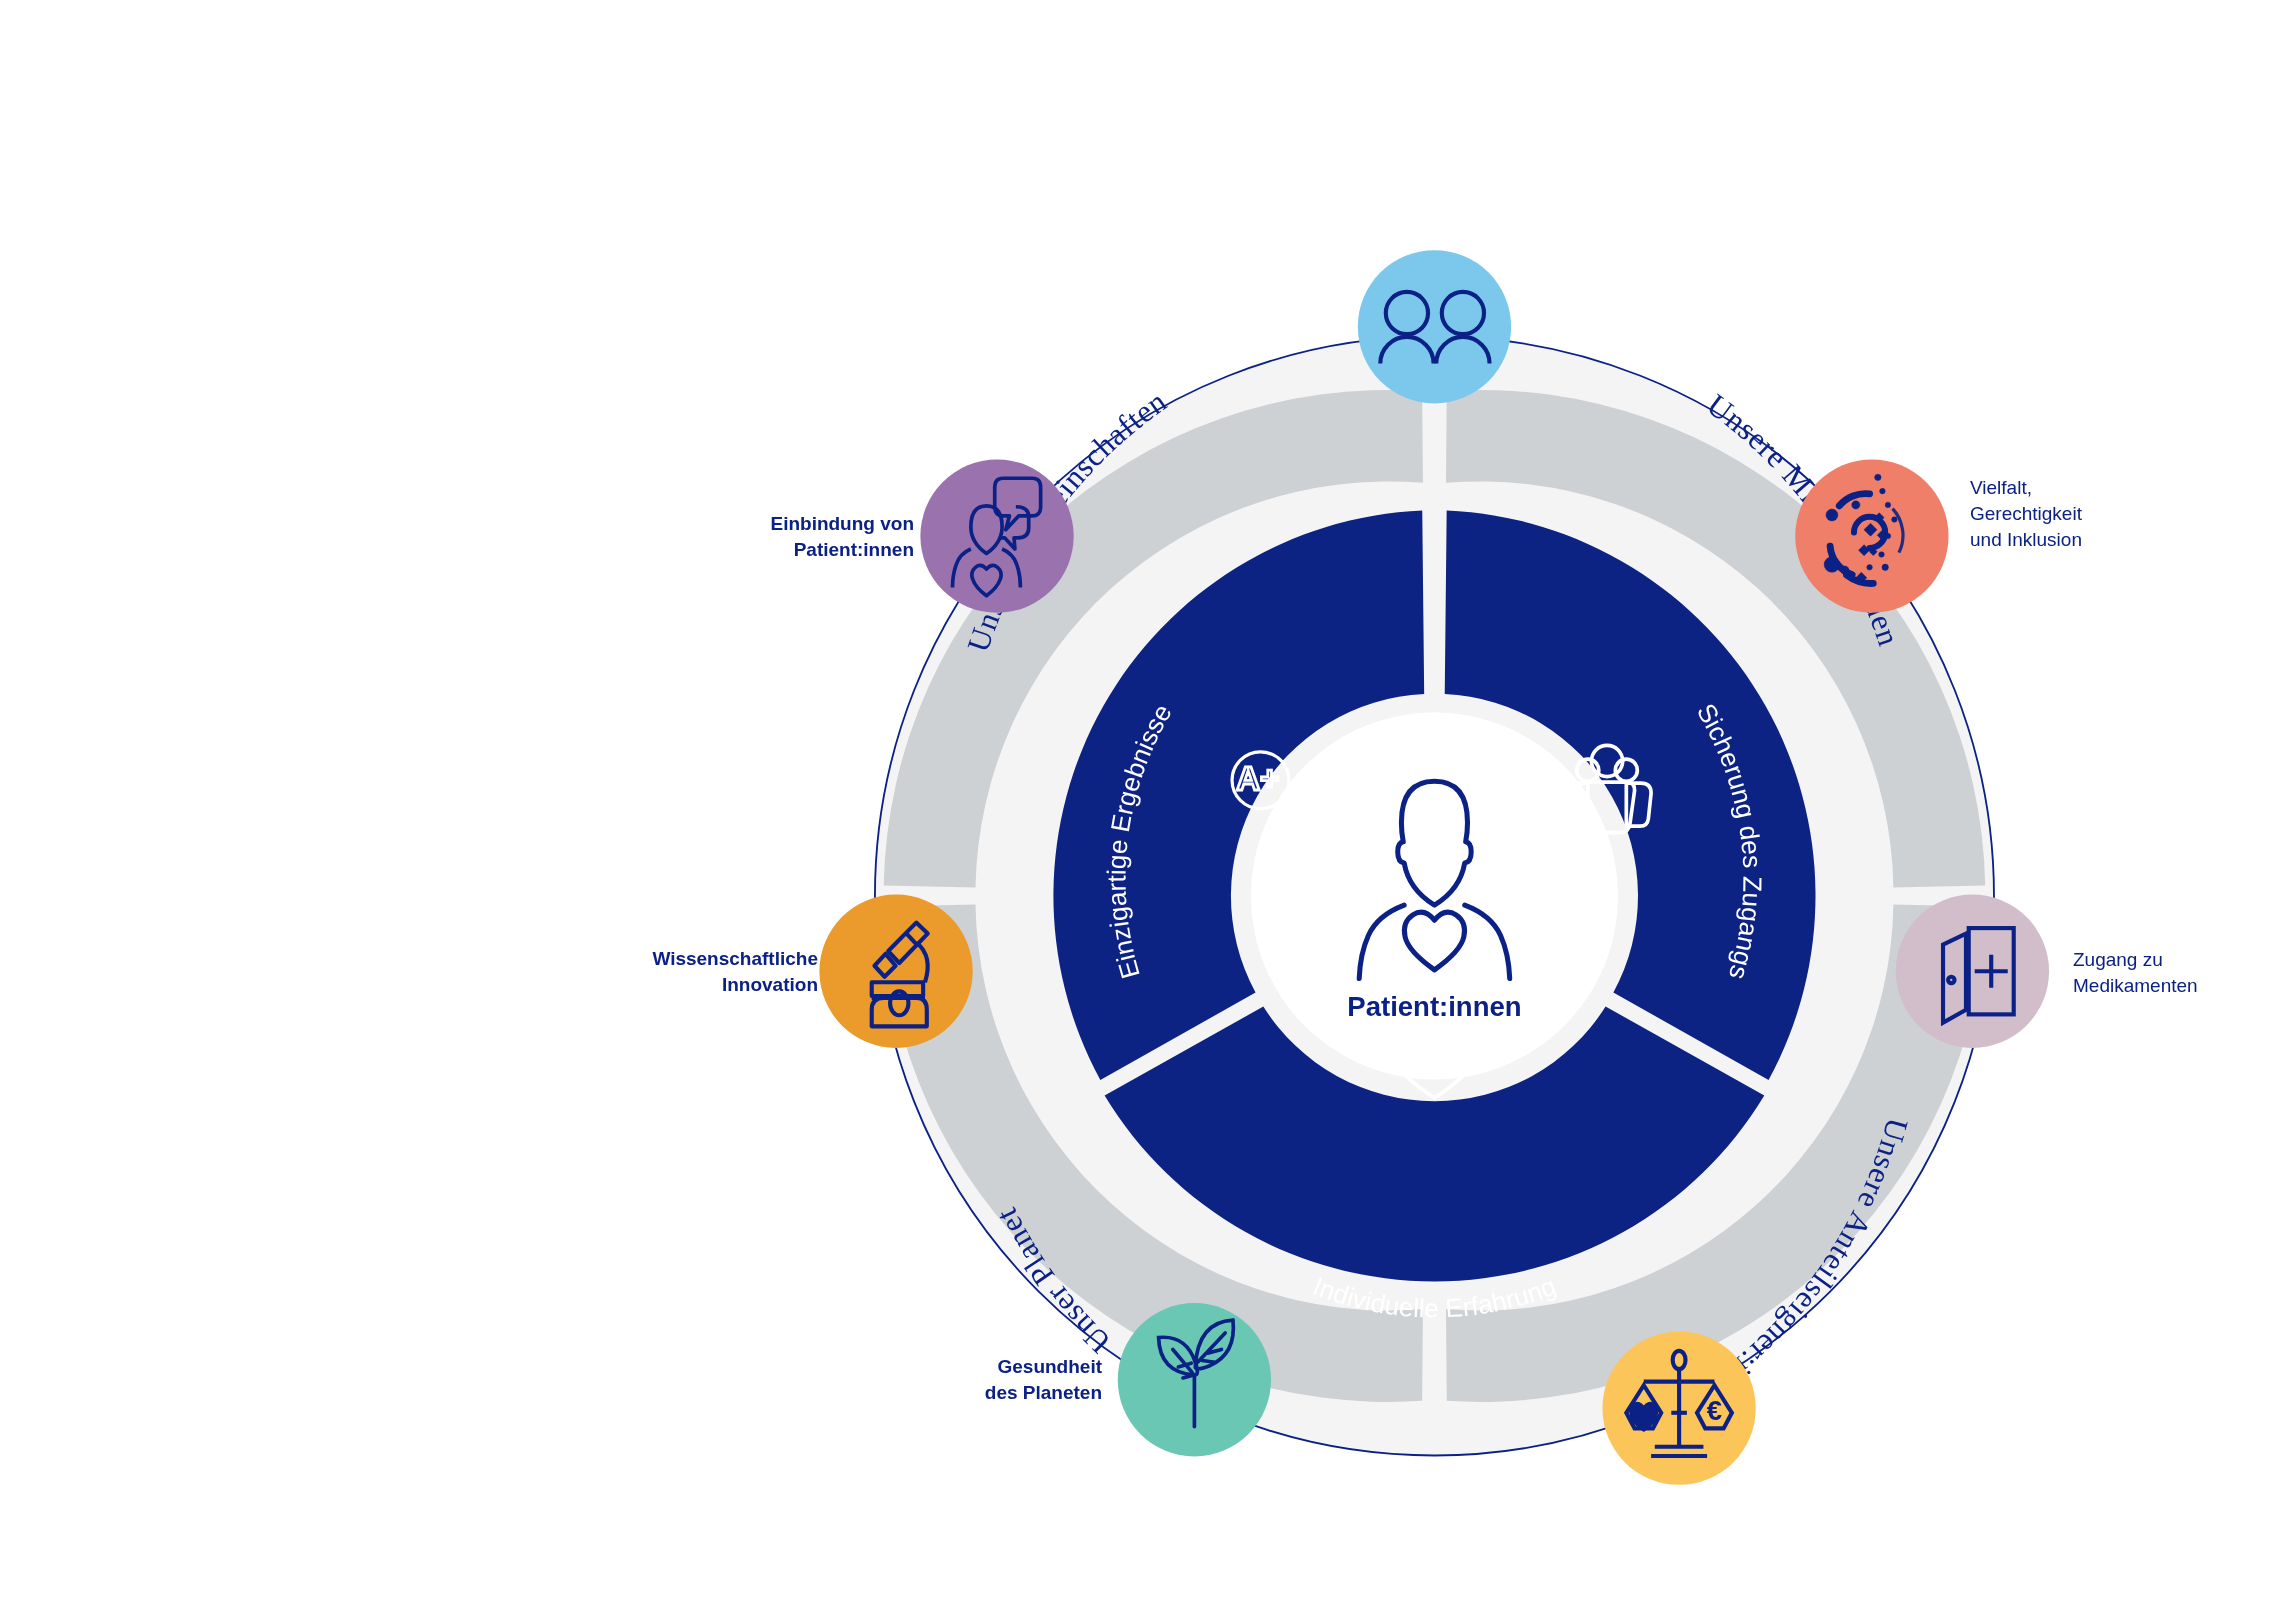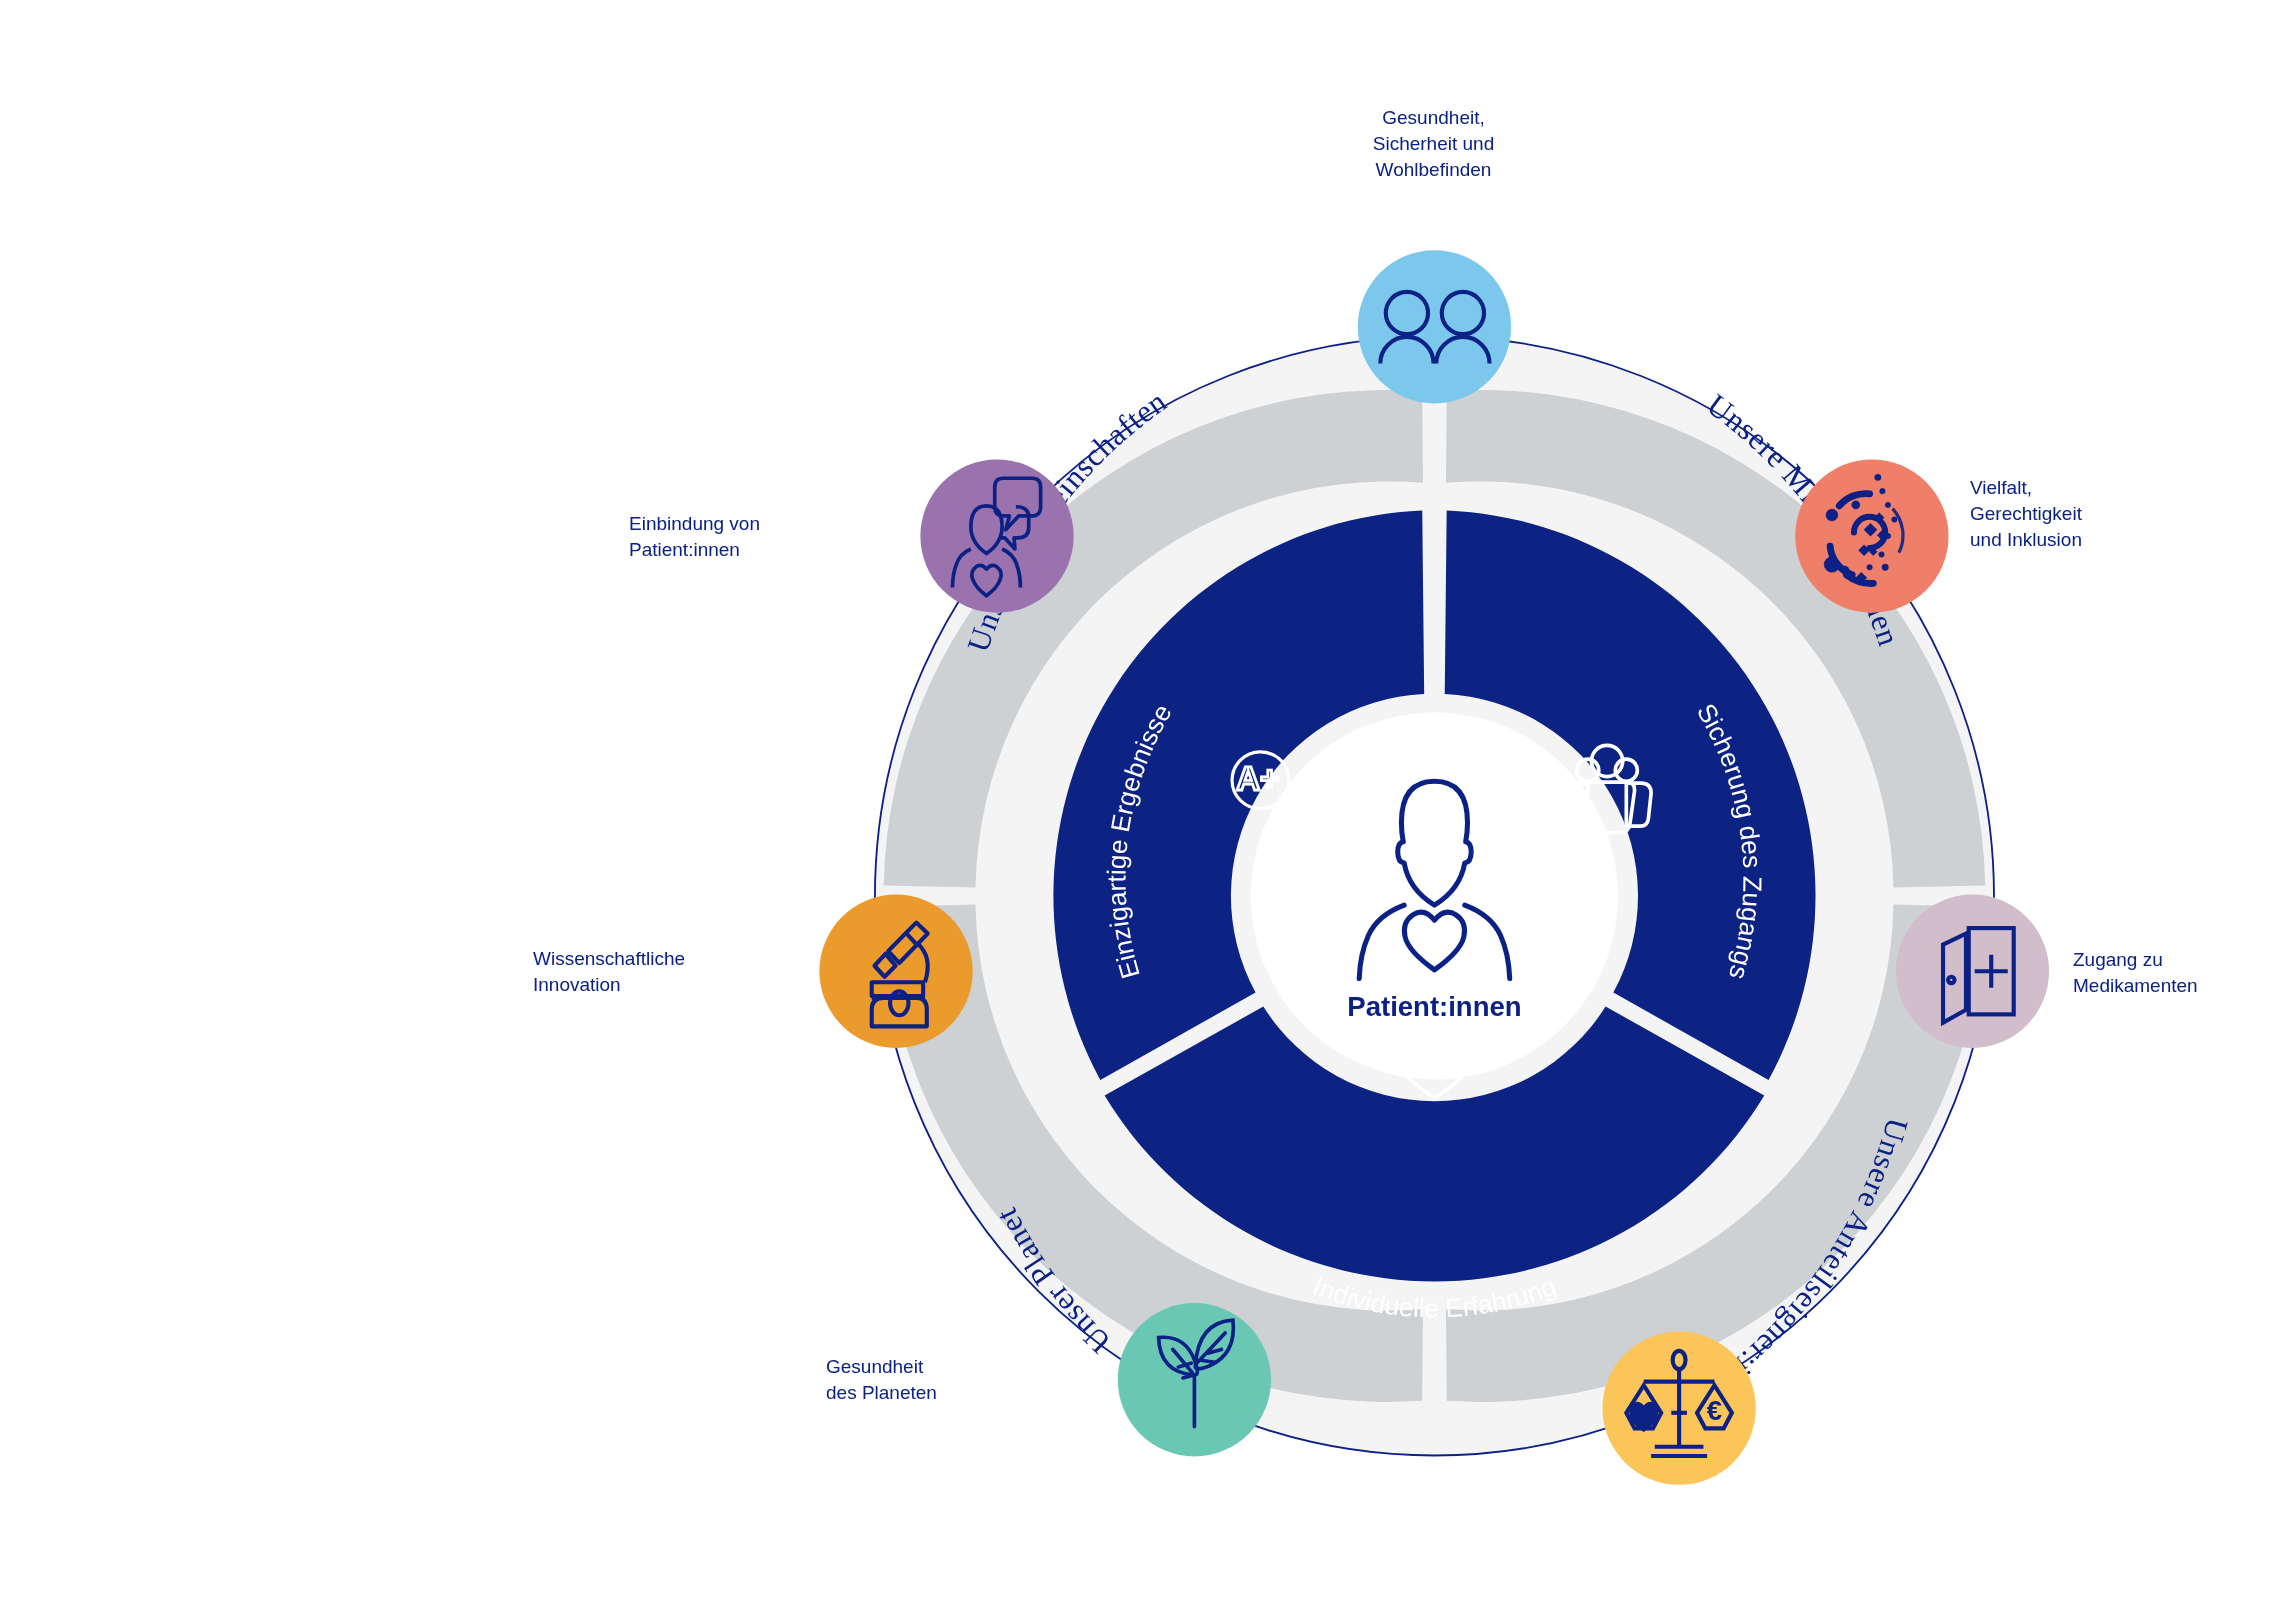--- a/index.html
+++ b/index.html
@@ -5,21 +5,21 @@
   html,body{margin:0;padding:0;background:#ffffff;}
   body{width:2868px;height:1612px;overflow:hidden;
        font-family:"Liberation Sans",sans-serif;}
   #stage{position:relative;width:2868px;height:1612px;background:#ffffff;}
   svg.diagram{position:absolute;left:0;top:0;width:2868px;height:1612px;display:block;}
 
   
   .sat-label{position:absolute;color:#0b2185;font-size:19px;line-height:1.36;
              font-family:"Liberation Sans",sans-serif;white-space:pre-line;}
   .sat-label.c{text-align:center;}
-  .sat-label.r{text-align:left;}
+  .sat-label.r{text-align:right;font-weight:bold;}
   .sat-label.l{text-align:left;}
 </style>
 </head>
 <body>
 
 <div id="stage">
 
 <svg class="diagram" viewBox="0 0 6246 3512">
   <defs>
 
@@ -227,23 +227,20 @@
       <path d="M 2148 1240 q -12 -14 -24 -4 q -12 10 -6 26 q 6 18 30 36
                q 24 -18 30 -36 q 6 -16 -6 -26 q -12 -10 -24 4 Z"></path>
       <path d="M 2184 1042 q -18 0 -18 20 l 0 42 q 0 20 18 20 l 14 0 l -8 30
                l 28 -30 l 30 0 q 18 0 18 -20 l 0 -42 q 0 -20 -18 -20 Z"></path>
       <path d="M 2212 1104 q 28 0 28 22 l 0 24 q 0 22 -24 22 l -8 0 l 2 24
                l -22 -24 l -12 0"></path>
     </g>
   </g>
 </svg>
 
-<div class="sat-label c" style="left:1296px;top:105px;width:275px;">Gesundheit,
-Sicherheit und
-Wohlbefinden</div>
 
 <div class="sat-label l" style="left:1970px;top:475px;width:285px;">Vielfalt,
 Gerechtigkeit
 und Inklusion</div>
 
 <div class="sat-label l" style="left:2073px;top:947px;width:285px;">Zugang zu
 Medikamenten</div>
 
 
 <div class="sat-label r" style="left:826px;top:1354px;width:276px;">Gesundheit

